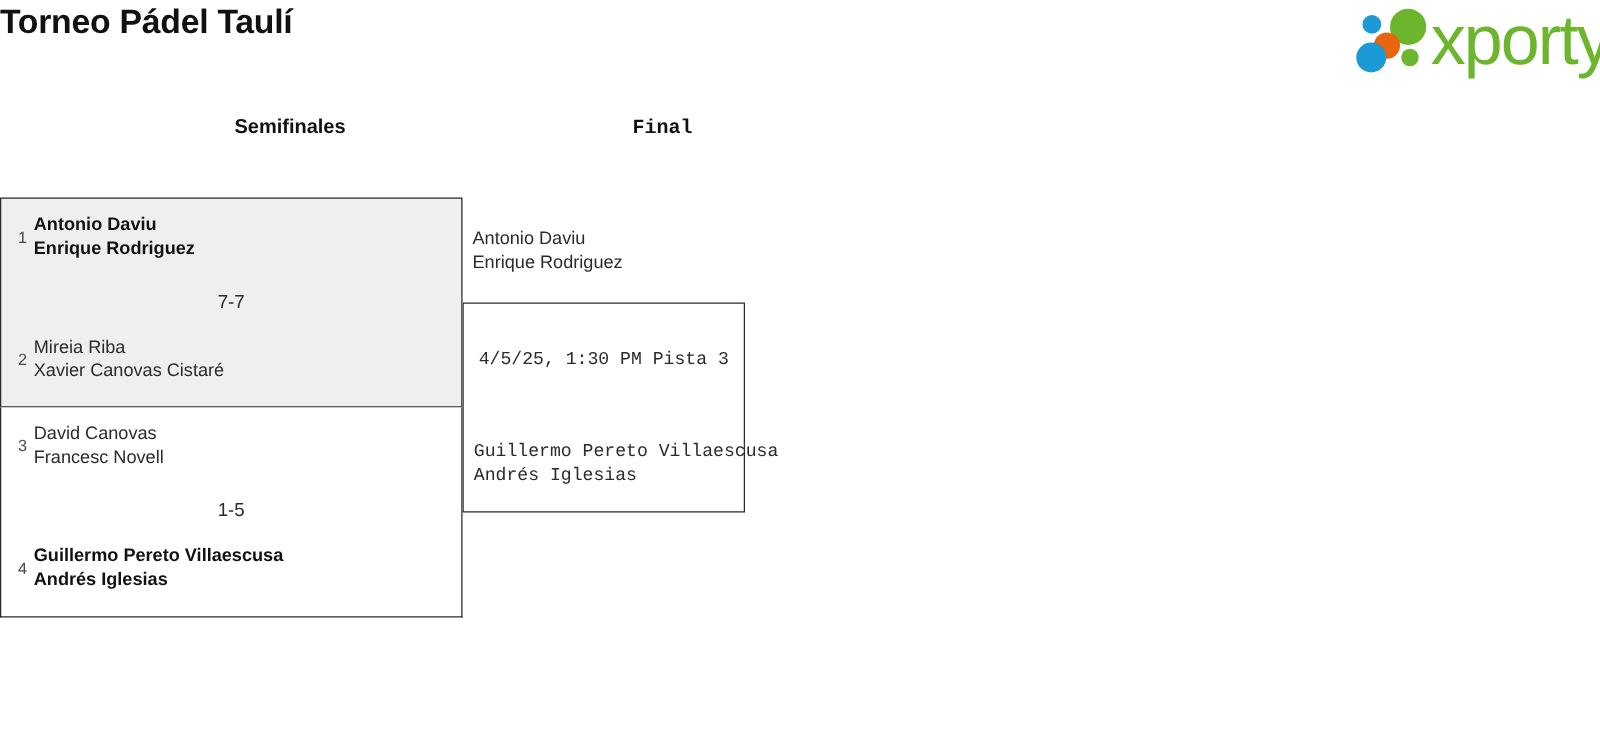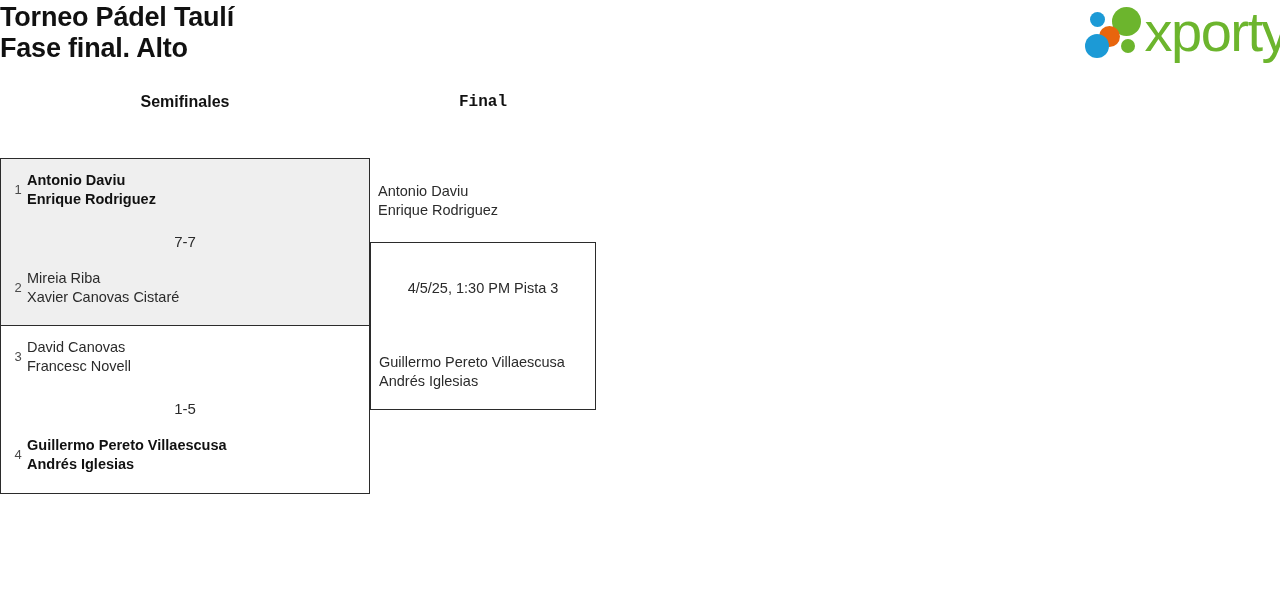--- a/index.html
+++ b/index.html
@@ -87,20 +87,21 @@
     height: 32px;
   }
   .round-title {
     position: absolute;
     font-size: 16px;
     font-weight: 700;
     color: #111111;
     text-align: center;
     top: 0;
     line-height: 20px;
+    padding-left: 47px;
   }
   .round-title.r1 { left: 0px;   width: 370px; }
   .round-title.r2 { left: 370px; width: 226px; font-family: Liberation Mono, monospace; }
 
   .rounds {
     position: relative;
     height: 380px;
   }
 
   
@@ -176,40 +177,40 @@
     height: 84px;
     box-sizing: border-box;
     padding: 24px 0 0 8px;
   }
   .final-feed .names { white-space: nowrap; }
 
   .match.final {
     width: 226px;
     height: 168px;
     border: 1px solid #2b2b2b;
+    font-family: Liberation Mono, monospace;
   }
   .match.final .team.bottom { top: 110px; padding-left: 8px; }
   .match.final .schedule {
     position: absolute;
     left: 0;
     top: 36px;
     width: 100%;
     text-align: center;
     font-size: 14.5px;
     color: #2b2b2b;
     line-height: 18px;
   }
 </style>
 </head>
 <body>
 
 <div class="page-header">
   <div class="title-block">
     <div class="title-line line1">Torneo Pádel Taulí</div>
-    <div class="title-line line2">Fase final. Alto</div>
   </div>
 
   <div class="logo">
     <div class="logo-dots">
       <span class="dot dot-blue-sm"></span>
       <span class="dot dot-green-lg"></span>
       <span class="dot dot-orange"></span>
       <span class="dot dot-blue-lg"></span>
       <span class="dot dot-green-sm"></span>
     </div>

